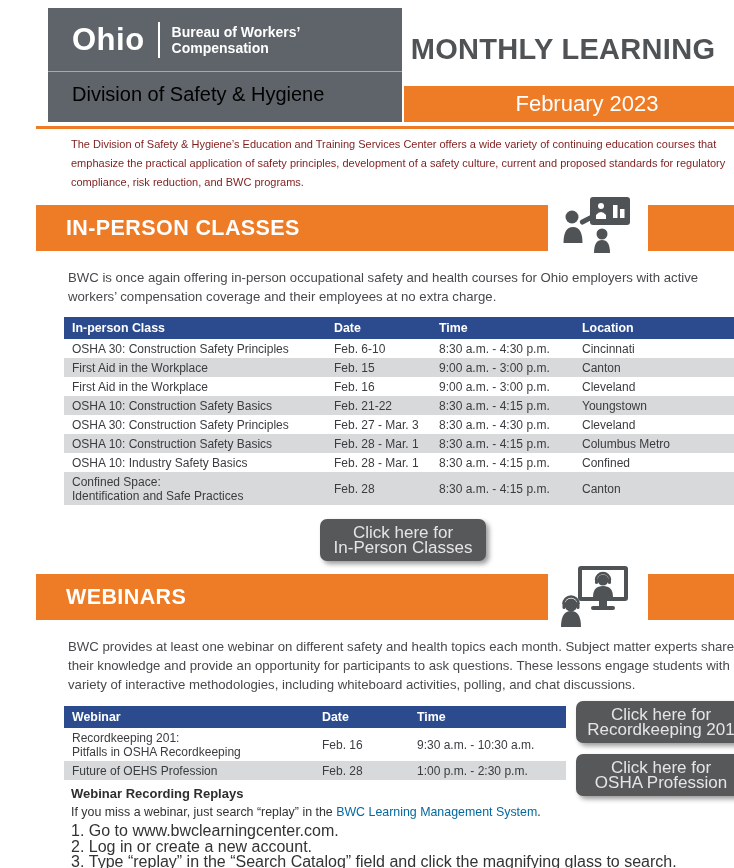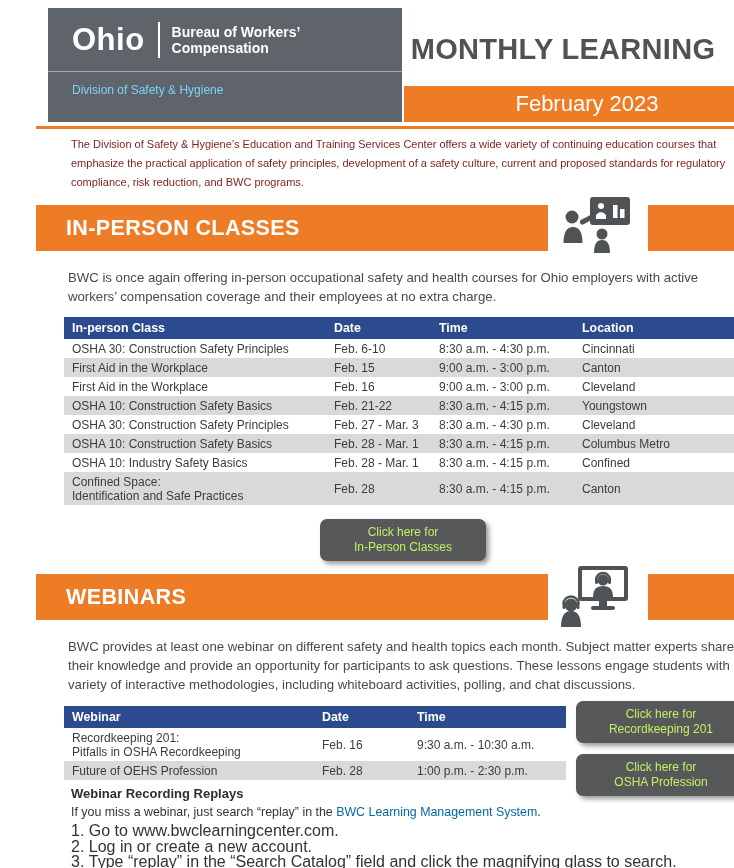--- a/index.html
+++ b/index.html
@@ -6,21 +6,21 @@
   body { margin: 0; font-family: "Liberation Sans", sans-serif; background: #fff; }
   .page { width: 734px; height: 868px; overflow: hidden; position: relative; background: #fff; margin-left: 36px; }
 
   
   .hdr { position: relative; height: 126px; }
   .hdr-gray { position: absolute; left: 12px; top: 8px; width: 354px; height: 114px; background: #5e646a; color: #fff; }
   .logo-row { display: flex; align-items: center; height: 64px; padding-left: 24px; border-bottom: 1px solid rgba(255,255,255,.45); }
   .ohio { font-size: 31px; font-weight: bold; letter-spacing: .5px; }
   .sep { width: 2px; height: 36px; background: #fff; margin: 0 12px 0 13px; }
   .bureau { font-size: 14px; font-weight: bold; line-height: 16px; white-space: pre-line; }
-  .division { padding: 11px 0 0 24px; font-size: 12px; color: #7dd3fc; }
+  .division { padding: 11px 0 0 24px; font-size: 20px; color: #000000; }
   .ml-title { position: absolute; left: 351px; top: 33px; width: 352px; text-align: center; font-size: 29px; font-weight: bold; color: #4f5356; letter-spacing: .3px; }
   .feb-band { position: absolute; left: 368px; right: 0; top: 86px; height: 36px; background: #ee7b26; color: #fff; font-size: 22px; font-weight: normal; display: flex; align-items: center; justify-content: center; }
 
   .rule { height: 3px; background: #ee7b26; }
   .intro { margin: 6px 28px 0 35px; color: #7f1d1d; font-size: 11px; line-height: 19px; }
 
   
   .banner { position: relative; height: 46px; margin-top: 13px; }
   .banner-left { position: absolute; left: 0; top: 0; height: 46px; width: 512px; background: #ee7b26; display: flex; align-items: center; }
   .banner-left .txt { color: #fff; font-weight: bold; font-size: 21.5px; letter-spacing: .4px; margin-left: 30px; }
@@ -36,22 +36,22 @@
   
   table { border-collapse: collapse; table-layout: fixed; }
   .ip-table { width: 678px; margin: 11px 28px 0; }
   .wb-table { width: 502px; }
   th { background: #2c4b8e; color: #fff; font-size: 12.4px; font-weight: bold; text-align: left; padding: 4px 8px; }
   td { font-size: 12px; color: #3a3c3f; padding: 2.5px 8px; vertical-align: middle; }
   tbody tr:nth-child(even) { background: #d8d9da; }
   .cell-pre { white-space: pre-line; }
 
   
-  .gray-btn { background: #57585a; color: #bef264; border: 0; border-radius: 7px;
-    box-shadow: 3px 3px 5px rgba(0,0,0,.4); font-family: inherit; font-size: 12px;
+  .gray-btn { background: #57585a; color: #e5e5e5; border: 0; border-radius: 7px;
+    box-shadow: 3px 3px 5px rgba(0,0,0,.4); font-family: inherit; font-size: 17px;
     line-height: 15.5px; padding: 5px 8px; text-align: center; cursor: pointer; display: block; }
   .ip-btn { width: 166px; height: 42px; margin: 14px auto 0; }
 
   .web-row { position: relative; margin: 12px 28px 0; }
   .btn-col { position: absolute; left: 512px; top: -5px; width: 170px; }
   .btn-col .gray-btn { width: 170px; height: 42px; }
   .btn-col .gray-btn + .gray-btn { margin-top: 11px; }
 
   
   .replays { margin: 6px 28px 0 35px; color: #333; }

